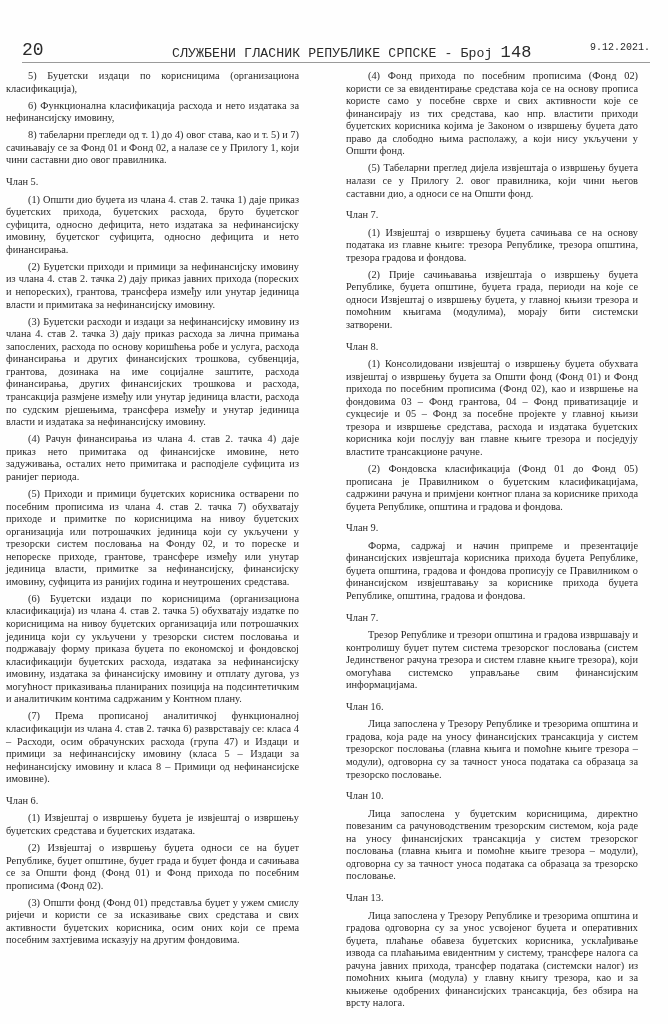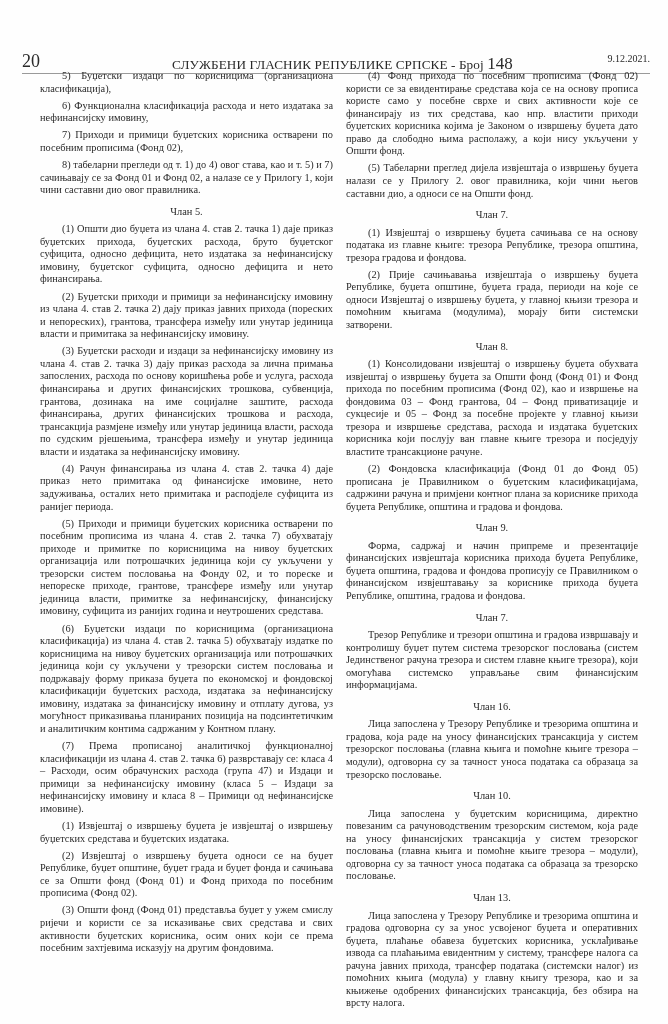--- a/index.html
+++ b/index.html
@@ -1,54 +1,54 @@
 <!DOCTYPE html>
 <html><head>
 <meta charset="utf-8">
 <style>
   html, body { margin: 0; padding: 0; background: #ffffff; }
   body { width: 668px; height: 1024px; overflow: hidden; position: relative;
          font-family: "Liberation Serif", "DejaVu Serif", serif; color: #2a2a2a; }
   .page { position: absolute; left: 0; top: 0; width: 668px; height: 1024px; background: #fefefe; }
-  .header { position: absolute; left: 22px; right: 18px; top: 51px; height: 22px;
-            border-bottom: 1.5px solid #9a9a9a; }
+  .header { position: absolute; left: 22px; right: 18px; top: 40px; height: 22px;
+            border-bottom: 1.5px solid #9a9a9a; font-family: Liberation Mono, monospace; }
   .hdr-page { position: absolute; left: 0; top: 0; font-size: 18px; }
   .hdr-title { position: absolute; left: 150px; top: 3px; font-size: 13.2px; letter-spacing: 0.1px; }
   .hdr-title .num { font-size: 17px; }
   .hdr-date { position: absolute; right: 0; top: 2px; font-size: 10px; }
   .col { position: absolute; top: 70px; width: 293px; font-size: 10.35px; line-height: 12.55px;
          text-align: justify; hyphens: manual; }
-  .col.left { left: 40px; }
+  .col.left { left: 6px; }
   .col.right { left: 346px; width: 292px; }
   .para { margin: 0 0 4.6px 0; text-indent: 22px; }
-  .art { text-align: center; margin: 9px 0 5px 0; text-indent: 0; }
+  .art { text-align: left; margin: 9px 0 5px 0; text-indent: 0; }
 </style>
 </head>
 <body>
 
 <div class="page">
   <div class="header">
     <span class="hdr-page">20</span>
     <span class="hdr-title"><span>СЛУЖБЕНИ ГЛАСНИК РЕПУБЛИКЕ СРПСКЕ - Број </span><span class="num">148</span></span>
     <span class="hdr-date">9.12.2021.</span>
   </div>
 
   <div class="col left" id="col-left">
       <p class="para">5) Буџетски издаци по корисницима (организациона класификација),</p>
       <p class="para">6) Функционална класификација расхода и нето издатака за нефинансијску имовину,</p>
-      <p class="para">7) Приходи и примици буџетских корисника остварени по посебним прописима (Фонд 02),</p>
       <p class="para">8) табеларни прегледи од т. 1) до 4) овог става, као и т. 5) и 7) сачињавају се за Фонд 01 и Фонд 02, а налазе се у Прилогу 1, који чини саставни дио овог правилника.</p>
       <p class="art">Члан 5.</p>
       <p class="para">(1) Општи дио буџета из члана 4. став 2. тачка 1) даје приказ буџетских прихода, буџетских расхода, бруто буџетског суфицита, односно дефицита, нето издатака за нефинансијску имовину, буџетског суфицита, односно дефицита и нето финансирања.</p>
       <p class="para">(2) Буџетски приходи и примици за нефинансијску имовину из члана 4. став 2. тачка 2) дају приказ јавних прихода (пореских и непореских), грантова, трансфера између или унутар јединица власти и примитака за нефинансијску имовину.</p>
       <p class="para">(3) Буџетски расходи и издаци за нефинансијску имовину из члана 4. став 2. тачка 3) дају приказ расхода за лична примања запослених, расхода по основу коришћења робе и услуга, расхода финансирања и других финансијских трошкова, субвенција, грантова, дозинака на име социјалне заштите, расхода финансирања, других финансијских трошкова и расхода, трансакција размјене између или унутар јединица власти, расхода по судским рјешењима, трансфера између и унутар јединица власти и издатака за нефинансијску имовину.</p>
       <p class="para">(4) Рачун финансирања из члана 4. став 2. тачка 4) даје приказ нето примитака од финансијске имовине, нето задуживања, осталих нето примитака и расподјеле суфицита из ранијег периода.</p>
       <p class="para">(5) Приходи и примици буџетских корисника остварени по посебним прописима из члана 4. став 2. тачка 7) обухватају приходе и примитке по корисницима на нивоу буџетских организација или потрошачких јединица који су укључени у трезорски систем пословања на Фонду 02, и то пореске и непореске приходе, грантове, трансфере између или унутар јединица власти, примитке за нефинансијску, финансијску имовину, суфицита из ранијих година и неутрошених средстава.</p>
       <p class="para">(6) Буџетски издаци по корисницима (организациона класификација) из члана 4. став 2. тачка 5) обухватају издатке по корисницима на нивоу буџетских организација или потрошачких јединица који су укључени у трезорски систем пословања и подржавају форму приказа буџета по економској и фондовској класификацији буџетских расхода, издатака за нефинансијску имовину, издатака за финансијску имовину и отплату дугова, уз могућност приказивања планираних позиција на подсинтетичким и аналитичким контима садржаним у Контном плану.</p>
       <p class="para">(7) Према прописаној аналитичкој функционалној класификацији из члана 4. став 2. тачка 6) разврставају се: класа 4 – Расходи, осим обрачунских расхода (група 47) и Издаци и примици за нефинансијску имовину (класа 5 – Издаци за нефинансијску имовину и класа 8 – Примици од нефинансијске имовине).</p>
+      <p class="art">Члан 6.</p>
       <p class="para">(1) Извјештај о извршењу буџета је извјештај о извршењу буџетских средстава и буџетских издатака.</p>
       <p class="para">(2) Извјештај о извршењу буџета односи се на буџет Републике, буџет општине, буџет града и буџет фонда и сачињава се за Општи фонд (Фонд 01) и Фонд прихода по посебним прописима (Фонд 02).</p>
       <p class="para">(3) Општи фонд (Фонд 01) представља буџет у ужем смислу ријечи и користи се за исказивање свих средстава и свих активности буџетских корисника, осим оних који се према посебним захтјевима исказују на другим фондовима.</p>
     </div>
   <div class="col right" id="col-right">
       <p class="para">(4) Фонд прихода по посебним прописима (Фонд 02) користи се за евидентирање средстава која се на основу прописа користе само у посебне сврхе и свих активности које се финансирају из тих средстава, као нпр. властити приходи буџетских корисника којима је Законом о извршењу буџета дато право да слободно њима располажу, а који нису укључени у Општи фонд.</p>
       <p class="para">(5) Табеларни преглед дијела извјештаја о извршењу буџета налази се у Прилогу 2. овог правилника, који чини његов саставни дио, а односи се на Општи фонд.</p>
       <p class="art">Члан 7.</p>
       <p class="para">(1) Извјештај о извршењу буџета сачињава се на основу података из главне књиге: трезора Републике, трезора општина, трезора градова и фондова.</p>
       <p class="para">(2) Прије сачињавања извјештаја о извршењу буџета Републике, буџета општине, буџета града, периоди на које се односи Извјештај о извршењу буџета, у главној књизи трезора и помоћним књигама (модулима), морају бити системски затворени.</p>

